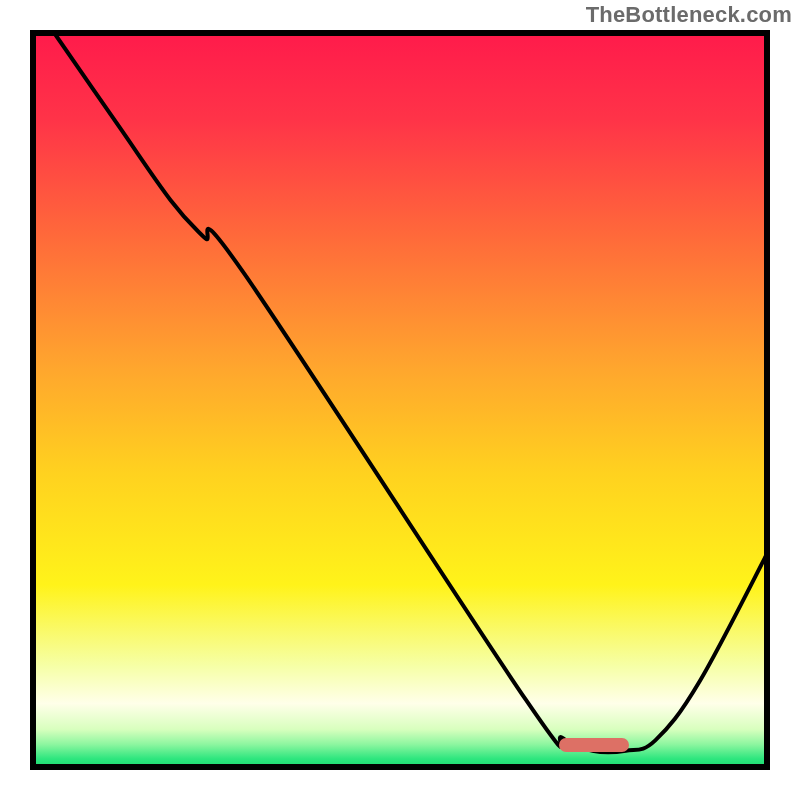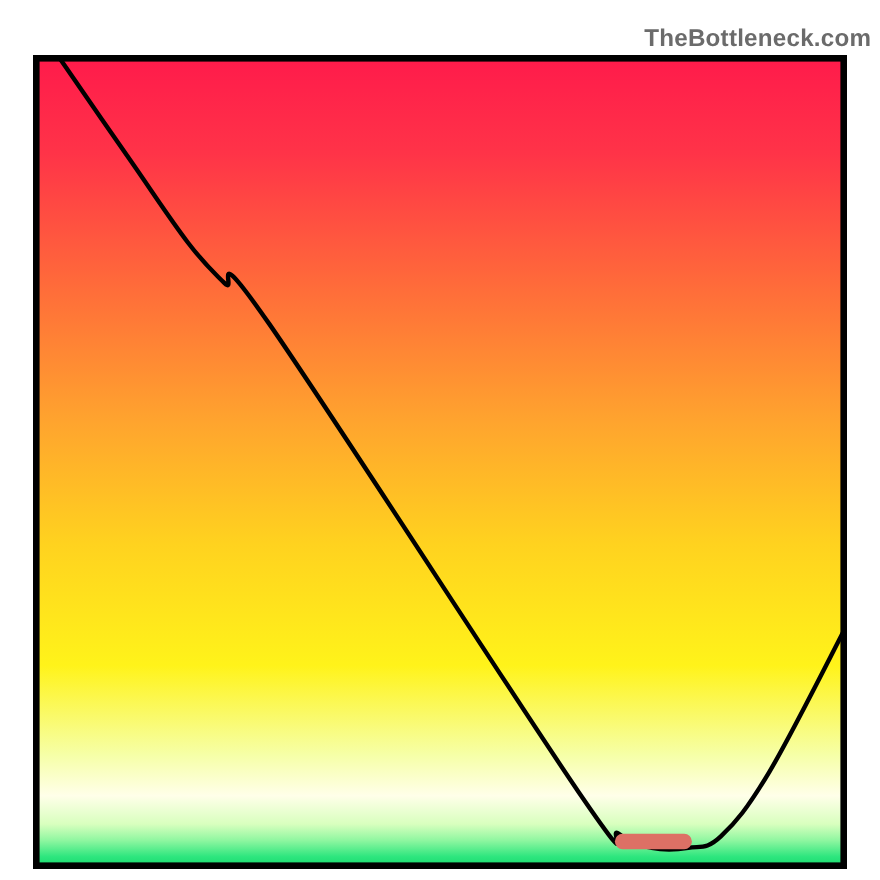--- a/index.html
+++ b/index.html
@@ -8,21 +8,20 @@
     width: 800px;
     height: 800px;
     background: #ffffff;
     font-family: Arial, Helvetica, sans-serif;
     overflow: hidden;
   }
   .stage {
     position: relative;
     width: 800px;
     height: 622px;
-    margin-top: 20px;
   }
   .watermark {
     position: absolute;
     top: 2px;
     right: 8px;
     font-size: 22px;
     font-weight: 600;
     color: #6b6b6b;
     letter-spacing: 0.2px;
     user-select: none;

